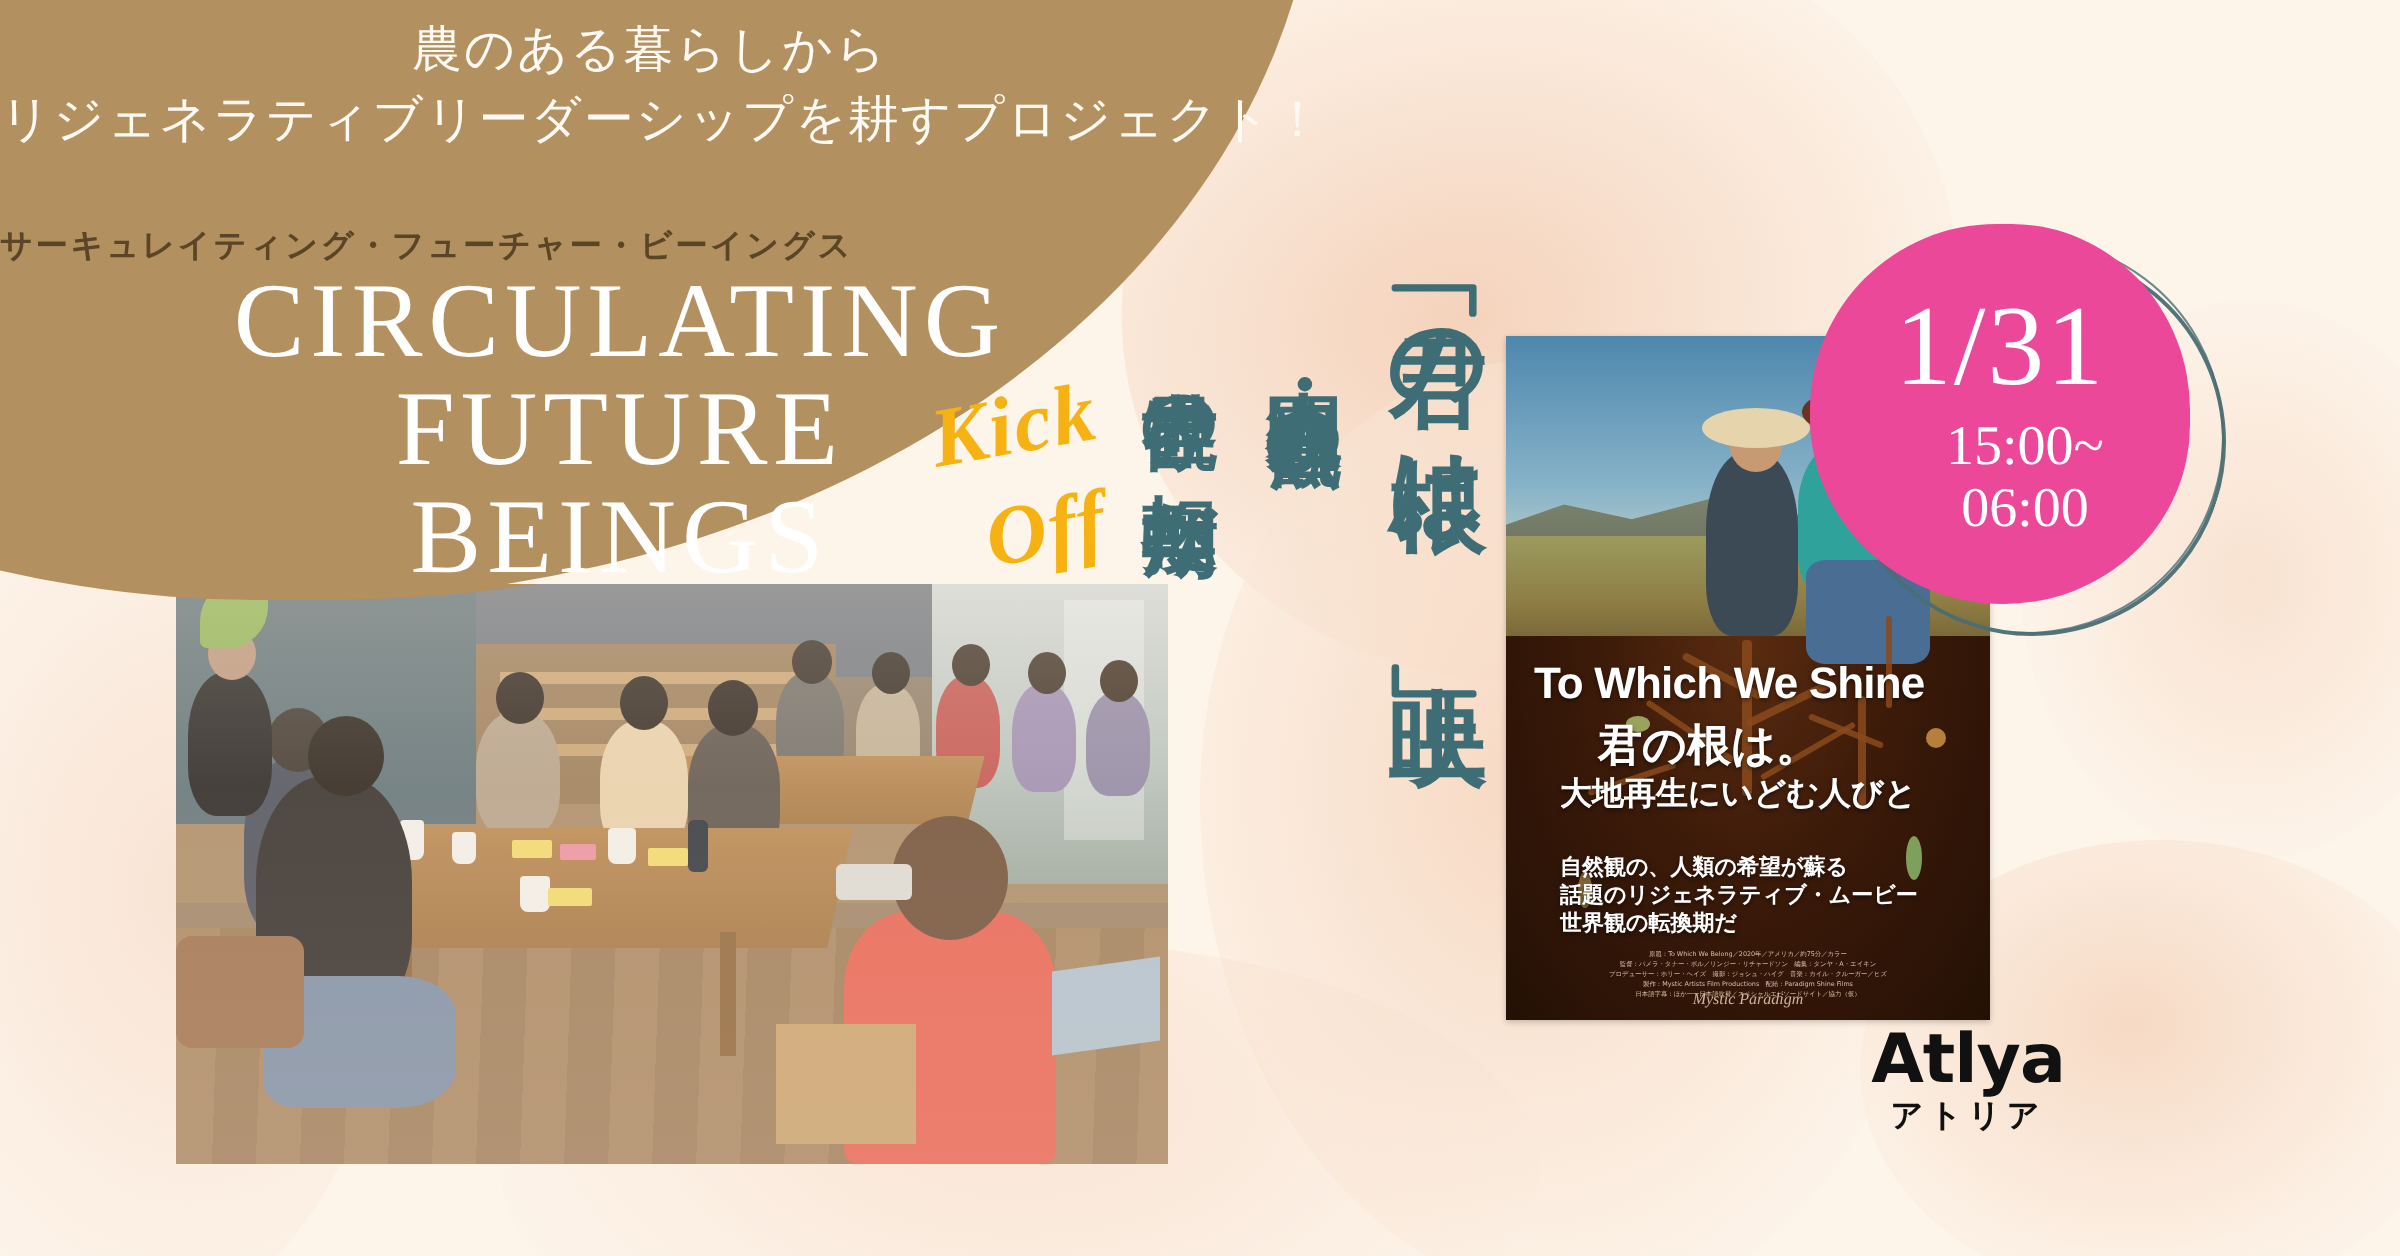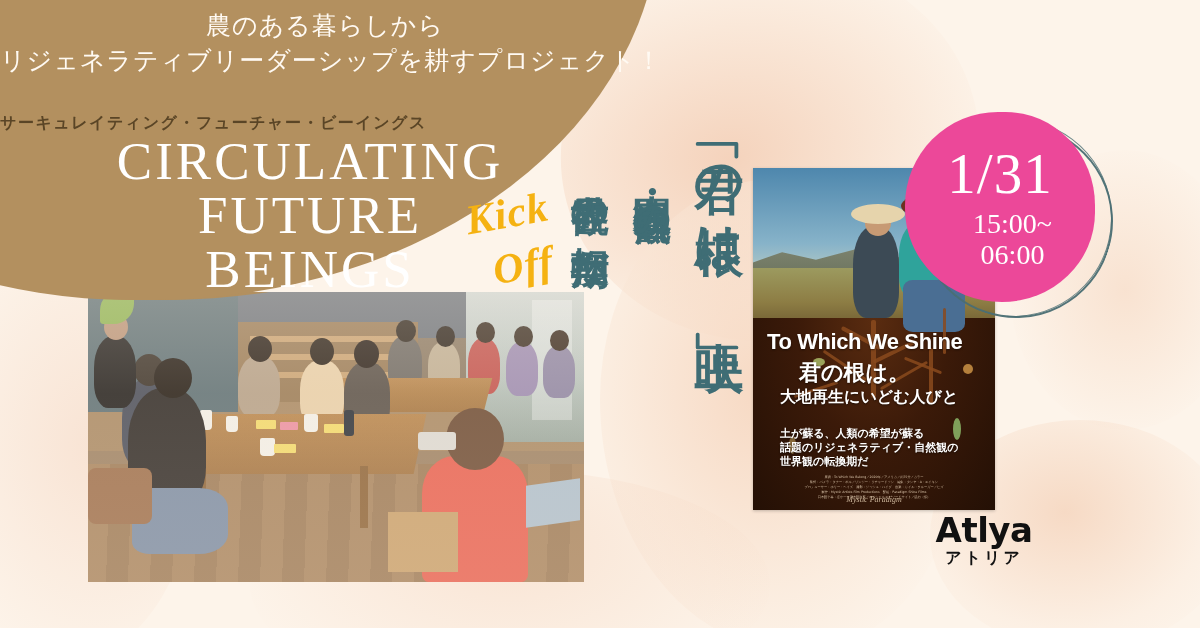--- a/index.html
+++ b/index.html
@@ -401,22 +401,22 @@
     <div class="root" style="left:190px;top:140px;width:3px;height:46px;"></div>
     <div class="bug" style="left:60px;top:190px;width:12px;height:8px;background:#9aa35a;"></div>
     <div class="bug" style="left:200px;top:250px;width:8px;height:22px;background:#7fa05a;border-radius:50%;"></div>
     <div class="bug" style="left:36px;top:268px;width:7px;height:18px;background:#8a6a3a;border-radius:50%;"></div>
     <div class="bug" style="left:210px;top:196px;width:10px;height:10px;background:#b5803c;"></div>
 
     <div class="p-title">To Which We Shine</div>
     <div class="p-jtitle">君の根は。</div>
     <div class="p-sub">大地再生にいどむ人びと</div>
     <div class="p-tag">
-      <div>土が蘇る、人類の希望が蘇る</div>
-      <div>話題のリジェネラティブ・自然観の</div>
+      <div>自然観の、人類の希望が蘇る</div>
+      <div>話題のリジェネラティブ・ムービー</div>
       <div>世界観の転換期だ</div>
     </div>
     <div class="p-credits">
       <div>原題：To Which We Belong／2020年／アメリカ／約75分／カラー</div>
       <div>監督：パメラ・タナー・ボル／リンジー・リチャードソン　編集：タンヤ・A・エイキン</div>
       <div>プロデューサー：ホリー・ヘイズ　撮影：ジョシュ・ハイグ　音楽：カイル・クルーガー／ヒズ</div>
       <div>製作：Mystic Artists Film Productions　配給：Paradigm Shine Films</div>
       <div>日本語字幕：ほか一一日本語吹替／スペシャルエピソードサイト／協力（仮）</div>
     </div>
     <div class="p-sign">Mystic Paradigm</div>

